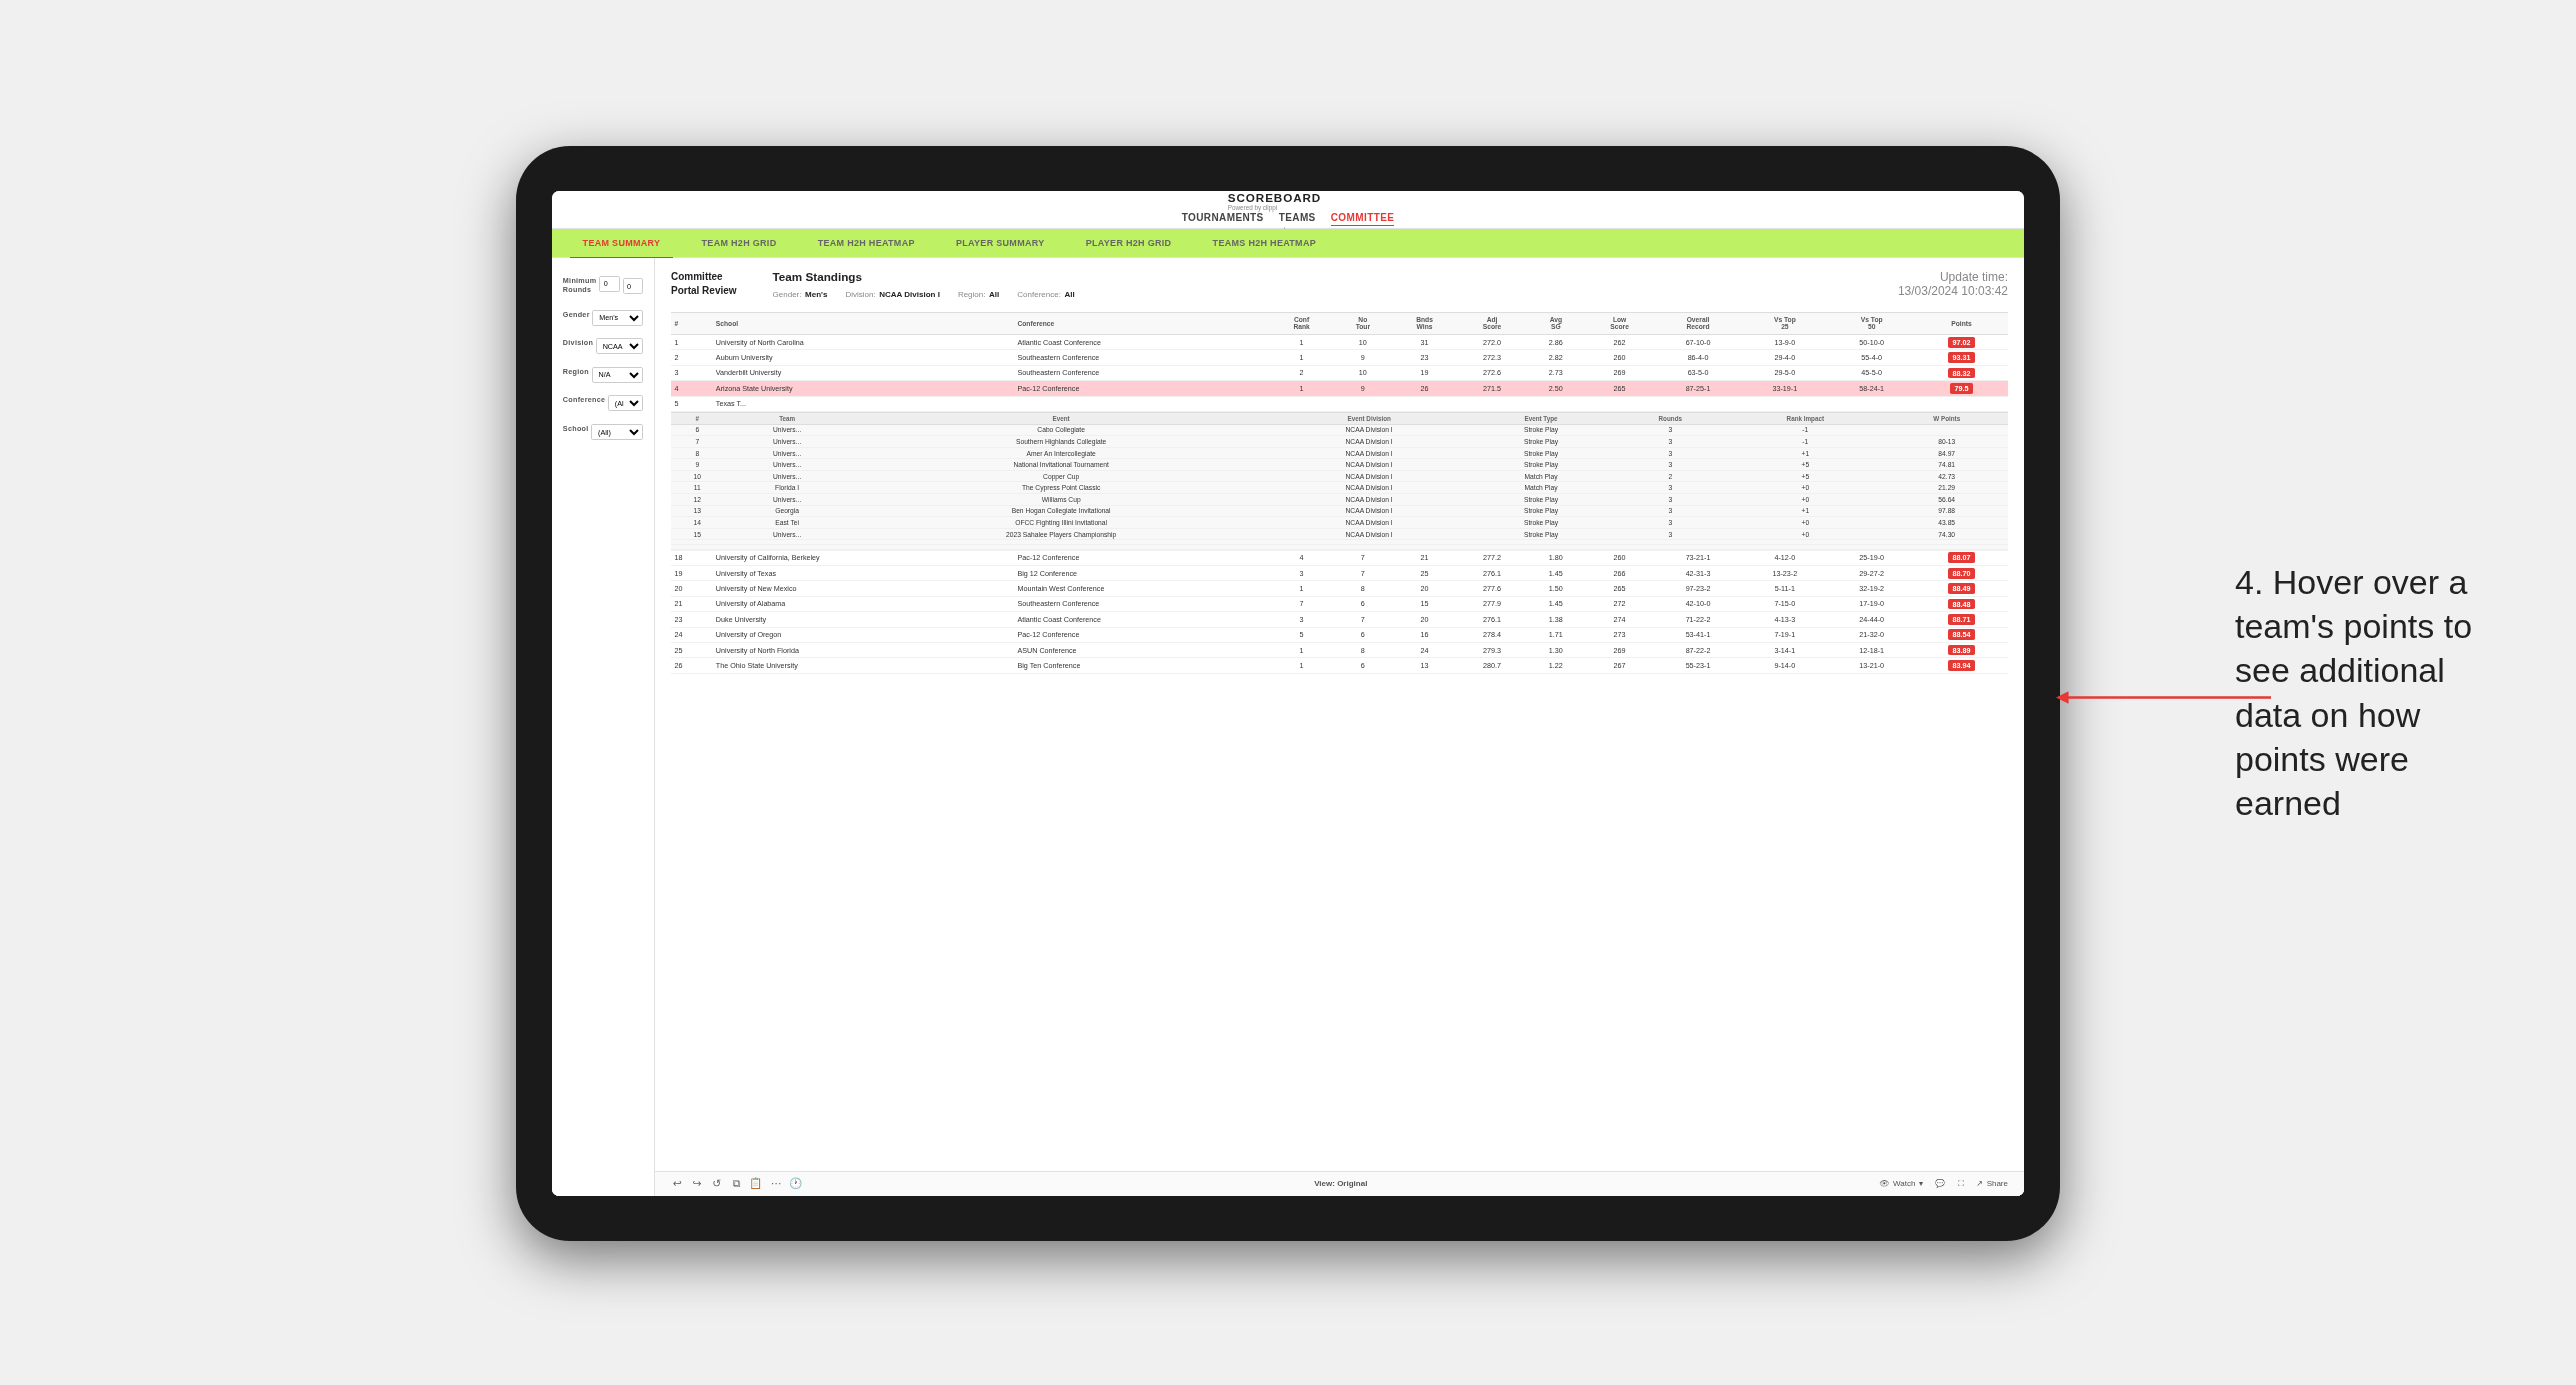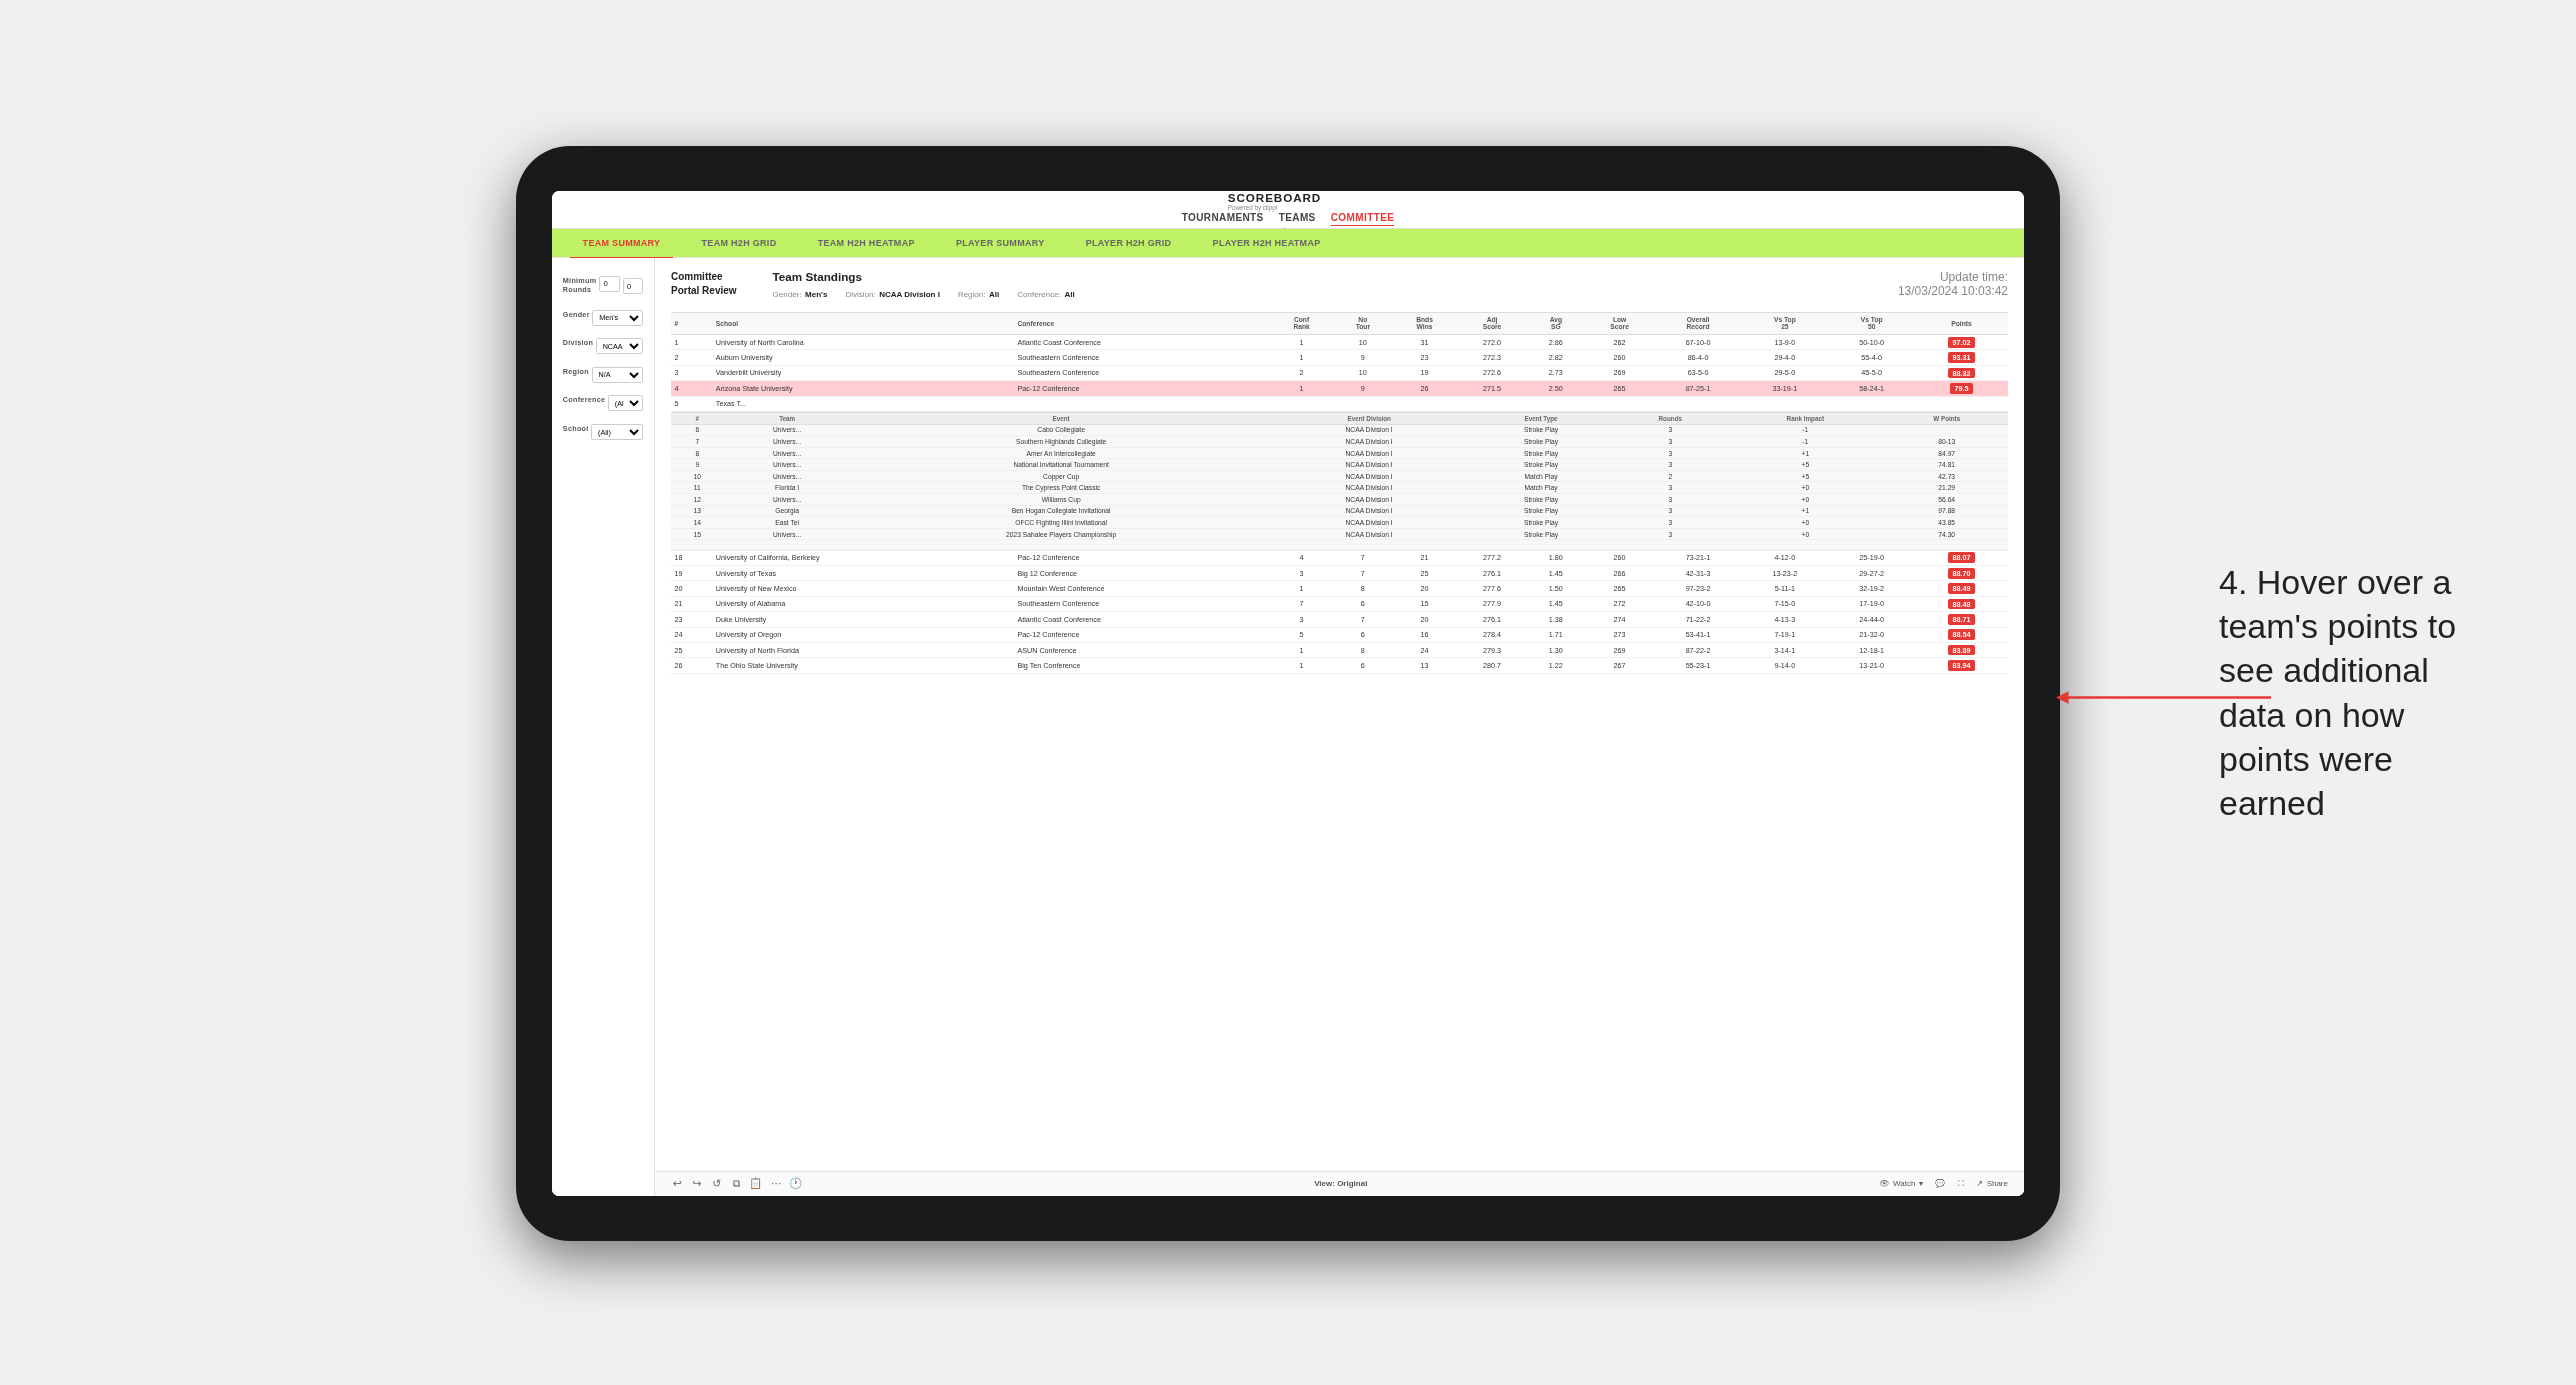--- a/index.html
+++ b/index.html
@@ -423,21 +423,21 @@
       <span class="nav-divider">|</span>
       <span class="sign-out">Sign out</span>
     </div>
 
     <div class="sub-nav">
       <span class="sub-nav-tab active">TEAM SUMMARY</span>
       <span class="sub-nav-tab">TEAM H2H GRID</span>
       <span class="sub-nav-tab">TEAM H2H HEATMAP</span>
       <span class="sub-nav-tab">PLAYER SUMMARY</span>
       <span class="sub-nav-tab">PLAYER H2H GRID</span>
-      <span class="sub-nav-tab">PLAYER H2H HEATMAP</span>
+      <span class="sub-nav-tab">TEAMS H2H HEATMAP</span>
     </div>
 
     <div class="main-content">
 
       <div class="sidebar">
         <div class="sidebar-section">
           <div class="sidebar-section-title">Minimum Rounds</div>
           <input class="sidebar-input" value="0" style="">
           <input class="sidebar-input" value="0" style="margin-top: 2.7px;">
         </div>
@@ -890,21 +890,21 @@
               <span>Share</span>
             </div>
           </div>
         </div>
 
       </div>
     </div>
   </div>
 </div>
 
-<div class="annotation" style="position:absolute; right:88px; top:50%; transform:translateY(-50%); display:flex; flex-direction:column; align-items:flex-start; gap:0;">
+<div class="annotation" style="position:absolute; right:72px; top:50%; transform:translateY(-50%); display:flex; flex-direction:column; align-items:flex-start; gap:0;">
   <div class="annotation-text" style="font-size:34px; font-weight:400; color:#222; line-height:1.3; max-width:269px;">4. Hover over a team's points to see additional data on how points were earned</div>
 </div>
 
 <svg style="position:absolute; right:305px; top:50%; transform:translateY(-9px);" width="215" height="27" viewBox="0 0 240 30">
   <line x1="240" y1="15" x2="10" y2="15" stroke="#e53935" stroke-width="3"></line>
   <polygon points="0,15 14,8 14,22" fill="#e53935"></polygon>
 </svg>
 
 
 </body></html>

